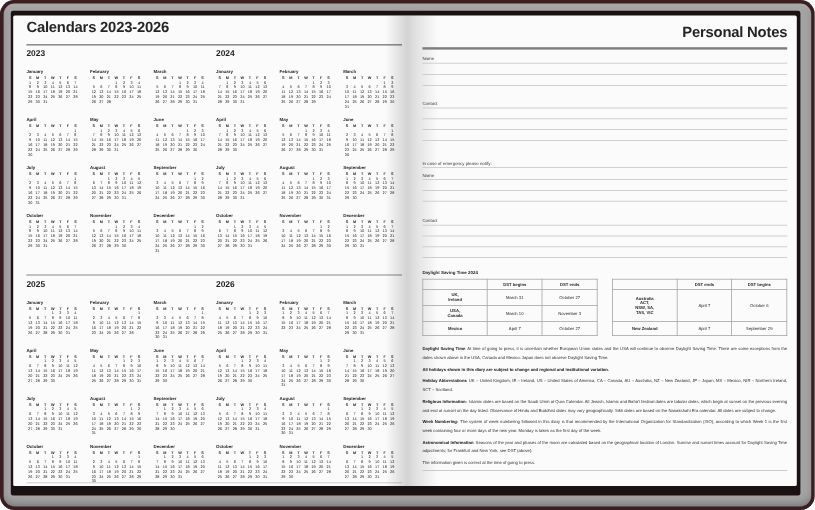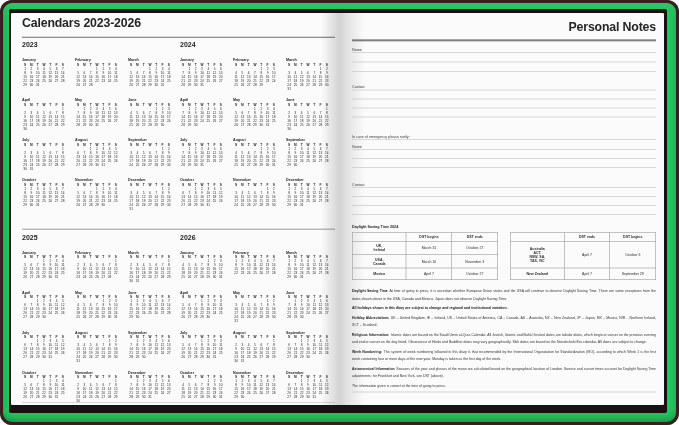--- a/index.html
+++ b/index.html
@@ -2,21 +2,21 @@
 <html><head>
 <meta charset="utf-8">
 <style>
   html,body{margin:0;padding:0;background:#ffffff;}
   *{box-sizing:border-box;}
   body{font-family:"Liberation Sans","DejaVu Sans",sans-serif;}
 
   
   .cover{
     position:relative;width:679px;height:425px;overflow:hidden;
-    background:#22c55e;border-radius:12px;
+    background:#a3a3a3;border-radius:12px;
     box-shadow:inset 0 0 0 3px #3a1e21, inset 0 4px 6px rgba(255,255,255,.12), inset 0 -4px 8px rgba(0,0,0,.35);
   }
   .scale-wrap{
     position:absolute;left:0;top:0;width:2037px;height:1275px;
     transform:scale(0.333333);transform-origin:0 0;
   }
   .page-edges{position:absolute;left:27px;top:27px;width:1974px;height:1212px;background:#1a1113;border-radius:6px;}
   .white-pages{position:absolute;left:33px;top:39px;width:1959px;height:1176px;background:#fbfbfb;border-radius:4px;}
   .gutter-shade{
     position:absolute;left:963px;top:39px;width:132px;height:1176px;pointer-events:none;

